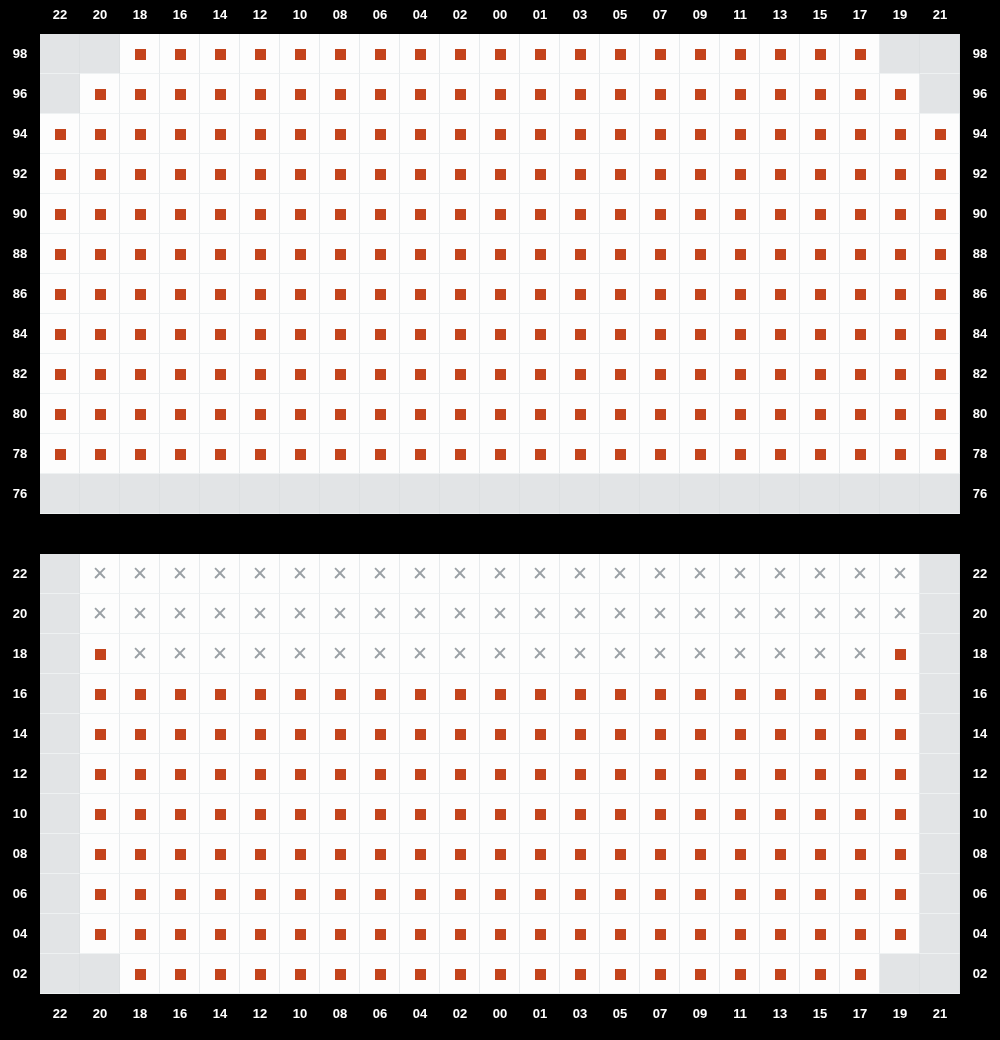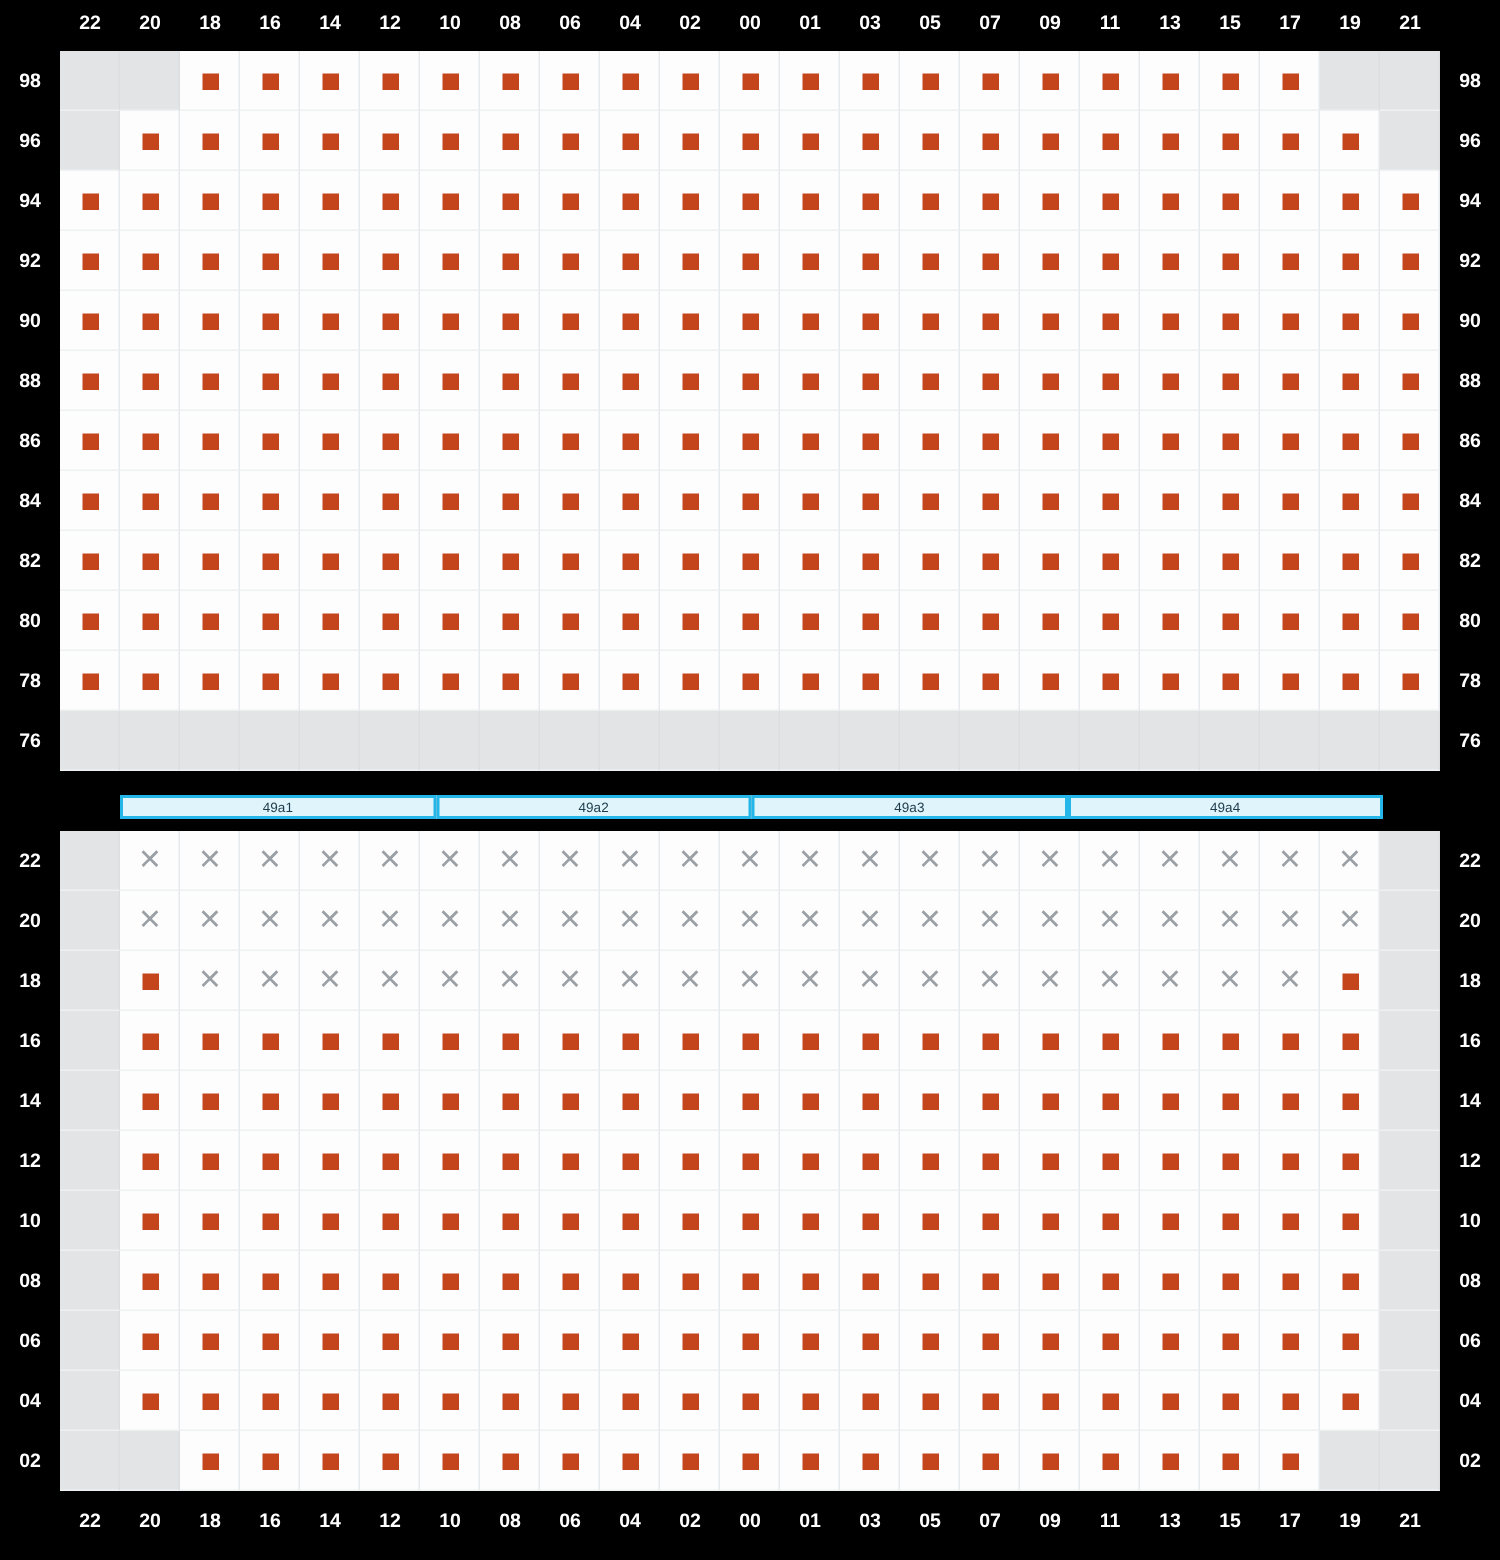--- a/index.html
+++ b/index.html
@@ -830,26 +830,20 @@
       <div class="cell blank" style="left: 600px; top: 440px; width: 40px; height: 40px;"></div>
       <div class="cell blank" style="left: 640px; top: 440px; width: 40px; height: 40px;"></div>
       <div class="cell blank" style="left: 680px; top: 440px; width: 40px; height: 40px;"></div>
       <div class="cell blank" style="left: 720px; top: 440px; width: 40px; height: 40px;"></div>
       <div class="cell blank" style="left: 760px; top: 440px; width: 40px; height: 40px;"></div>
       <div class="cell blank" style="left: 800px; top: 440px; width: 40px; height: 40px;"></div>
       <div class="cell blank" style="left: 840px; top: 440px; width: 40px; height: 40px;"></div>
       <div class="cell blank" style="left: 880px; top: 440px; width: 40px; height: 40px;"></div>
     </div>
 
-  <div id="section-bars" style="position: absolute; left: 0px; top: 530px; width: 1000px; height: 18px;">
-      <div class="secbar" style="left: 80px; top: 0px; width: 210.5px; border-color: rgb(36, 182, 232); background: rgb(223, 244, 251);"><span>49a1</span></div>
-      <div class="secbar" style="left: 290.5px; top: 0px; width: 210.5px; border-color: rgb(36, 182, 232); background: rgb(223, 244, 251);"><span>49a2</span></div>
-      <div class="secbar" style="left: 501px; top: 0px; width: 210.5px; border-color: rgb(36, 182, 232); background: rgb(223, 244, 251);"><span>49a3</span></div>
-      <div class="secbar" style="left: 711.5px; top: 0px; width: 210.5px; border-color: rgb(36, 182, 232); background: rgb(223, 244, 251);"><span>49a4</span></div>
-    </div>
 
   <div id="lower-rowhdr-left"></div>
   <div id="lower-rowhdr-right"></div>
   <div id="lower-grid" class="cellgrid" style="left: 40px; top: 554px; width: 920px; height: 440px;">
       <div class="cell blank" style="left: 0px; top: 0px; width: 40px; height: 40px;"></div>
       <div class="cell" style="left: 40px; top: 0px; width: 40px; height: 40px;">
         <div class="xmark" style="left: 10px; top: 10px; color: rgb(154, 160, 165);">✕</div>
       </div>
       <div class="cell" style="left: 80px; top: 0px; width: 40px; height: 40px;">
         <div class="xmark" style="left: 10px; top: 10px; color: rgb(154, 160, 165);">✕</div>

